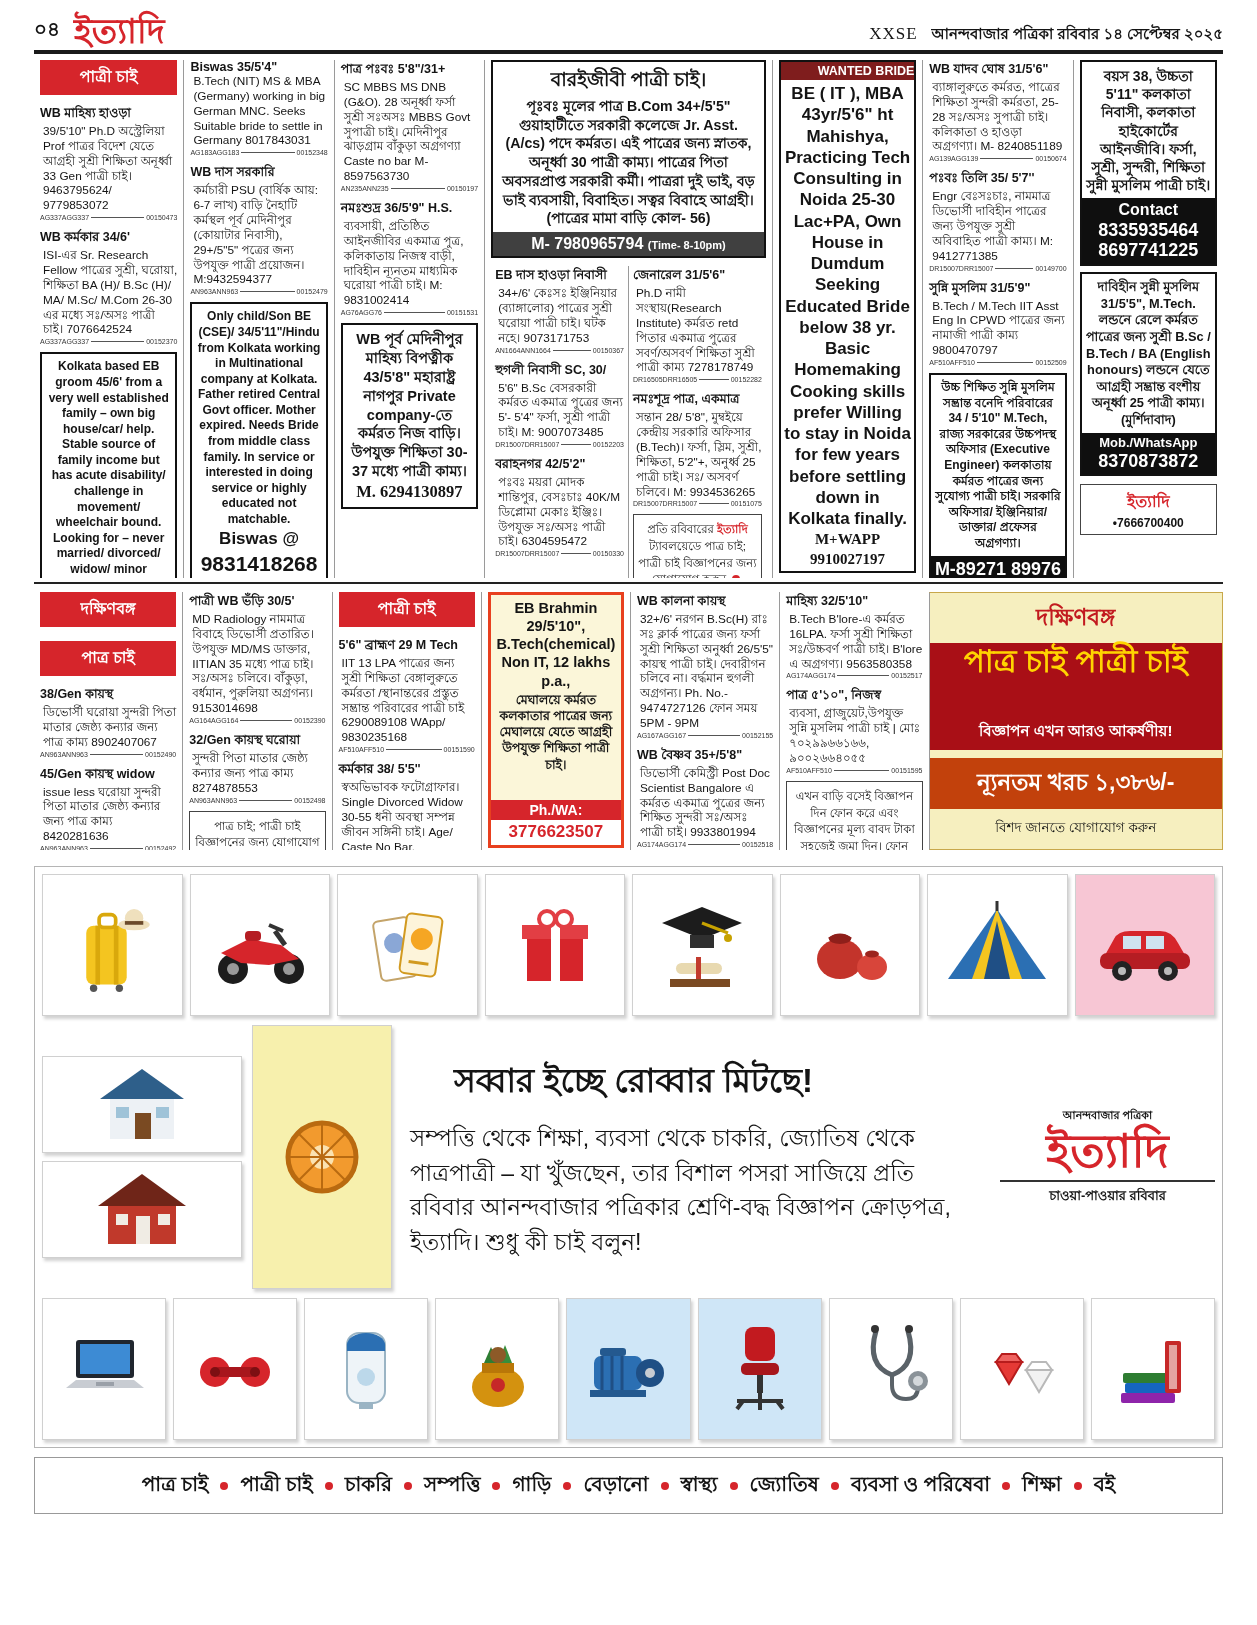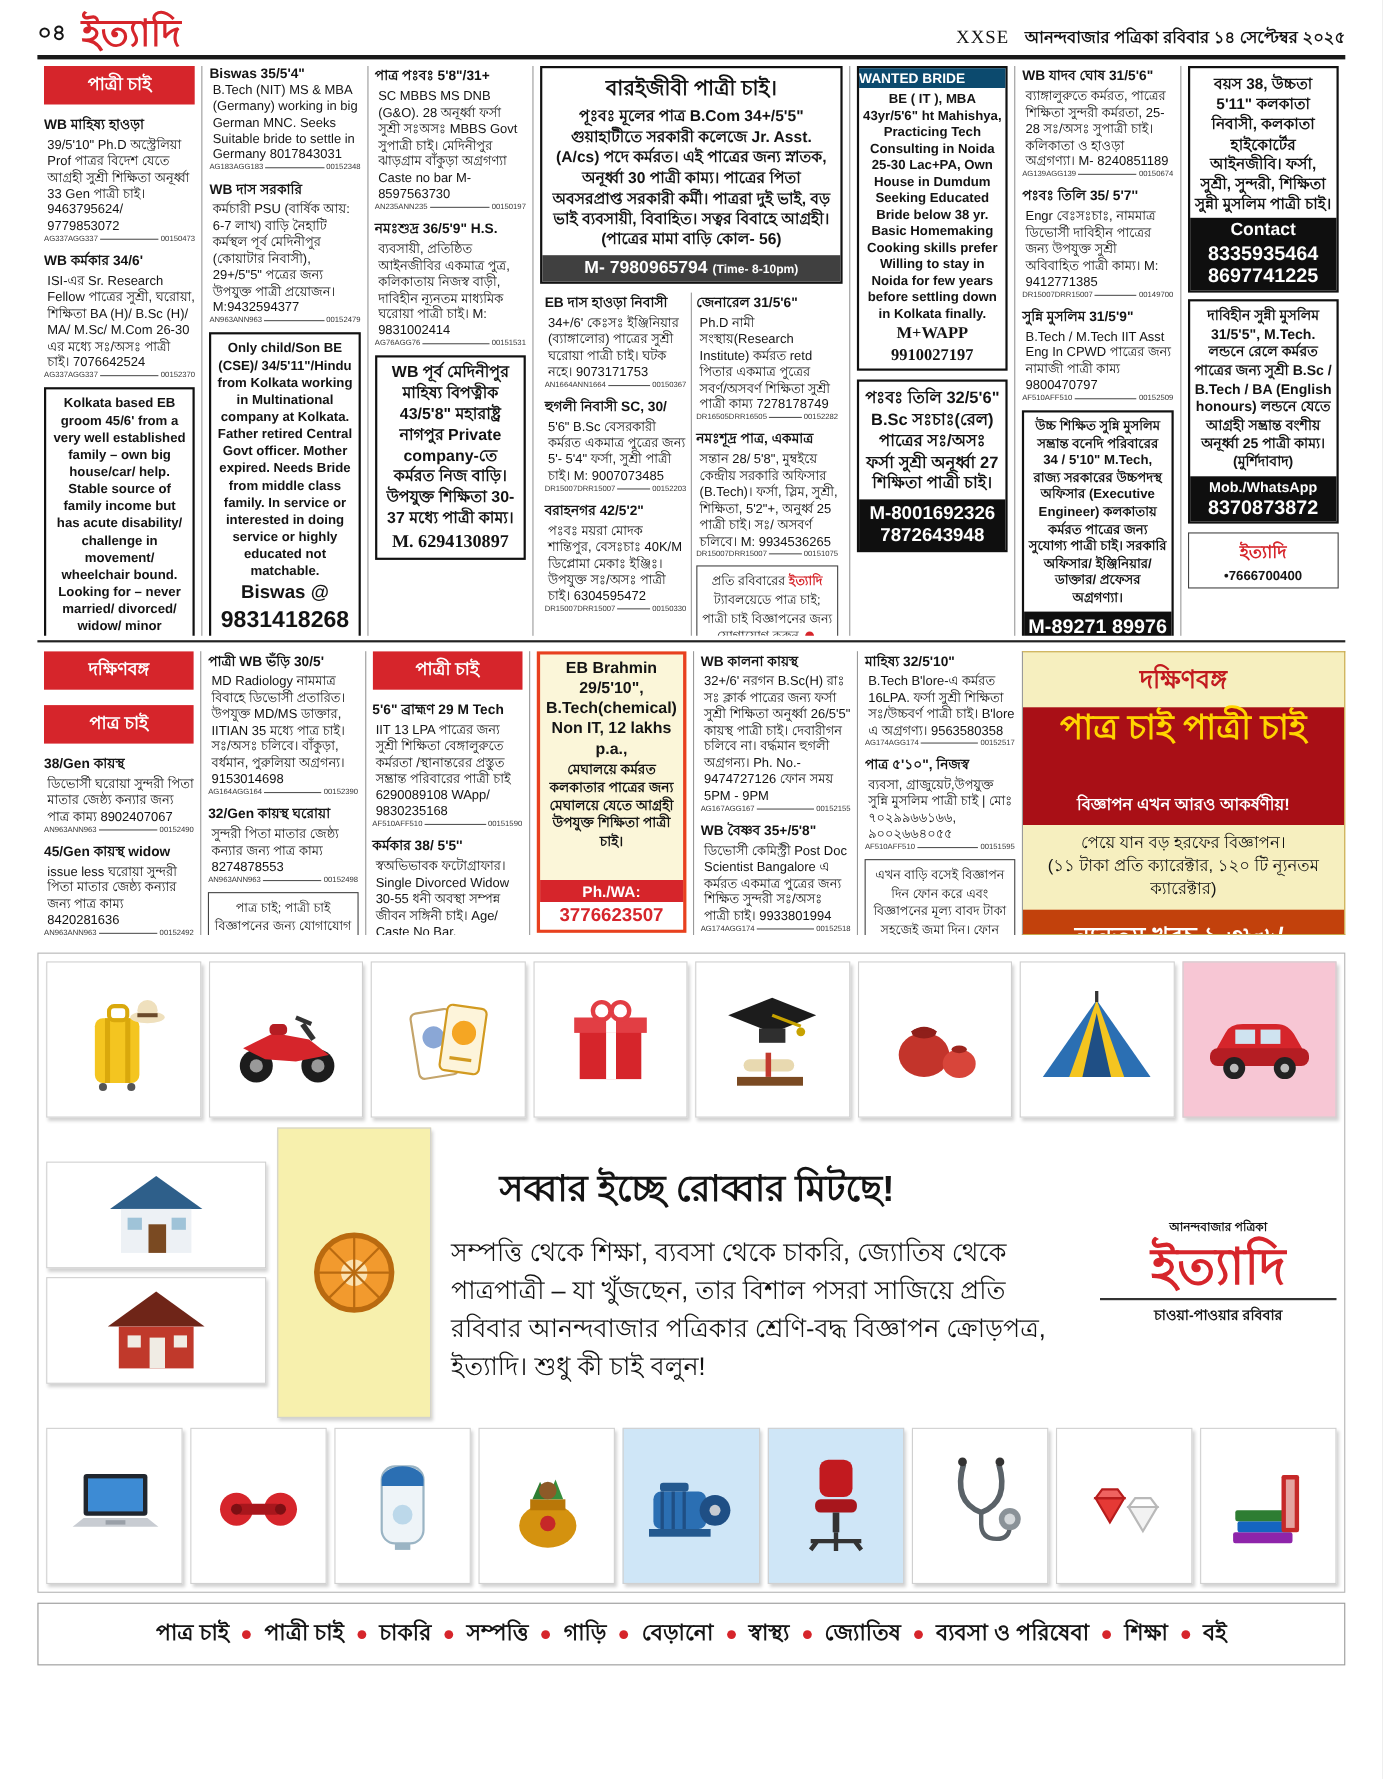--- a/index.html
+++ b/index.html
@@ -39,23 +39,23 @@
   .featured { border:2px solid #111; text-align:center; margin-bottom:8px; padding:3px 5px 0; }
   .featured-title { font-weight:bold; font-size:19px; }
   .featured-body { font-weight:bold; font-size:14.2px; line-height:1.32; }
   .featured-contact { background:#404040; color:#fff; font-weight:bold; font-size:16px;
                       margin:4px -5px 0; padding:3px 0; }
   .featured-contact .time { font-size:11px; }
   .subcols { display:flex; }
   .subcol { flex:1; padding:0 4px; min-width:0; }
   .subcol + .subcol { border-left:1px solid #9a9a9a; }
   .wanted { border:2px solid #111; margin-bottom:8px; }
-  .wanted-header { background:#0c4a6e; color:#fff; text-align:left; font-weight:bold;
+  .wanted-header { background:#7f1d1d; color:#fff; text-align:right; font-weight:bold;
                    font-size:12.5px; padding:2px 0; }
-  .wanted-body { font-size:12px; font-weight:bold; text-align:center; padding:3px 3px 2px; line-height:1.25; }
+  .wanted-body { font-size:17px; font-weight:bold; text-align:center; padding:3px 3px 2px; line-height:1.25; }
   .wanted-contact { font-family:"Liberation Serif",serif; font-weight:bold; font-size:15px;
                     text-align:center; padding-bottom:3px; }
   .notice { border:1.5px solid #444; padding:6px 4px; text-align:center; font-size:11.5px; line-height:1.45; }
   .red-text { color:#d6252b; font-weight:bold; }
   .dot { display:inline-block; width:8px; height:8px; border-radius:50%; background:#d6252b; margin:0 3px; }
   .phones-band { background:#0f0f0f; color:#fff; font-weight:bold; text-align:center;
                  font-size:17px; line-height:1.2; padding:3px 0; margin:4px -4px -5px; }
   .itvadi-mini { border:1.5px solid #444; text-align:center; padding:4px 0; margin-top:8px; }
   .itvadi-mini .brand { color:#d6252b; font-weight:bold; font-size:16px;
                         font-family:"DejaVu Serif",serif; }
@@ -468,24 +468,20 @@
         <span>এখন বাড়ি বসেই বিজ্ঞাপন দিন ফোন করে এবং বিজ্ঞাপনের মূল্য বাবদ টাকা সহজেই জমা দিন। ফোন অথবা হোয়াটসঅ্যাপে যোগাযোগ করুন 9903088888 নম্বরে।</span>
       </div>
     </div>
 
     <div class="col promo2">
       <div class="promo2-region">দক্ষিণবঙ্গ</div>
       <div class="promo2-band">
         <div class="promo2-headline">পাত্র চাই পাত্রী চাই</div>
         <div class="promo2-sub">বিজ্ঞাপন এখন আরও আকর্ষণীয়!</div>
       </div>
-      <div class="promo2-body">
-        <div>পেয়ে যান বড় হরফের বিজ্ঞাপন।</div>
-        <div>(১১ টাকা প্রতি ক্যারেক্টার, ১২০ টি ন্যূনতম ক্যারেক্টার)</div>
-      </div>
       <div class="promo2-price">ন্যূনতম খরচ ১,৩৮৬/-</div>
       <div class="promo2-contact">বিশদ জানতে যোগাযোগ করুন</div>
 
     </div>
   </div>
 
   <div class="bottom-promo">
 
     <div class="tiles-row">
       <div class="tile">

